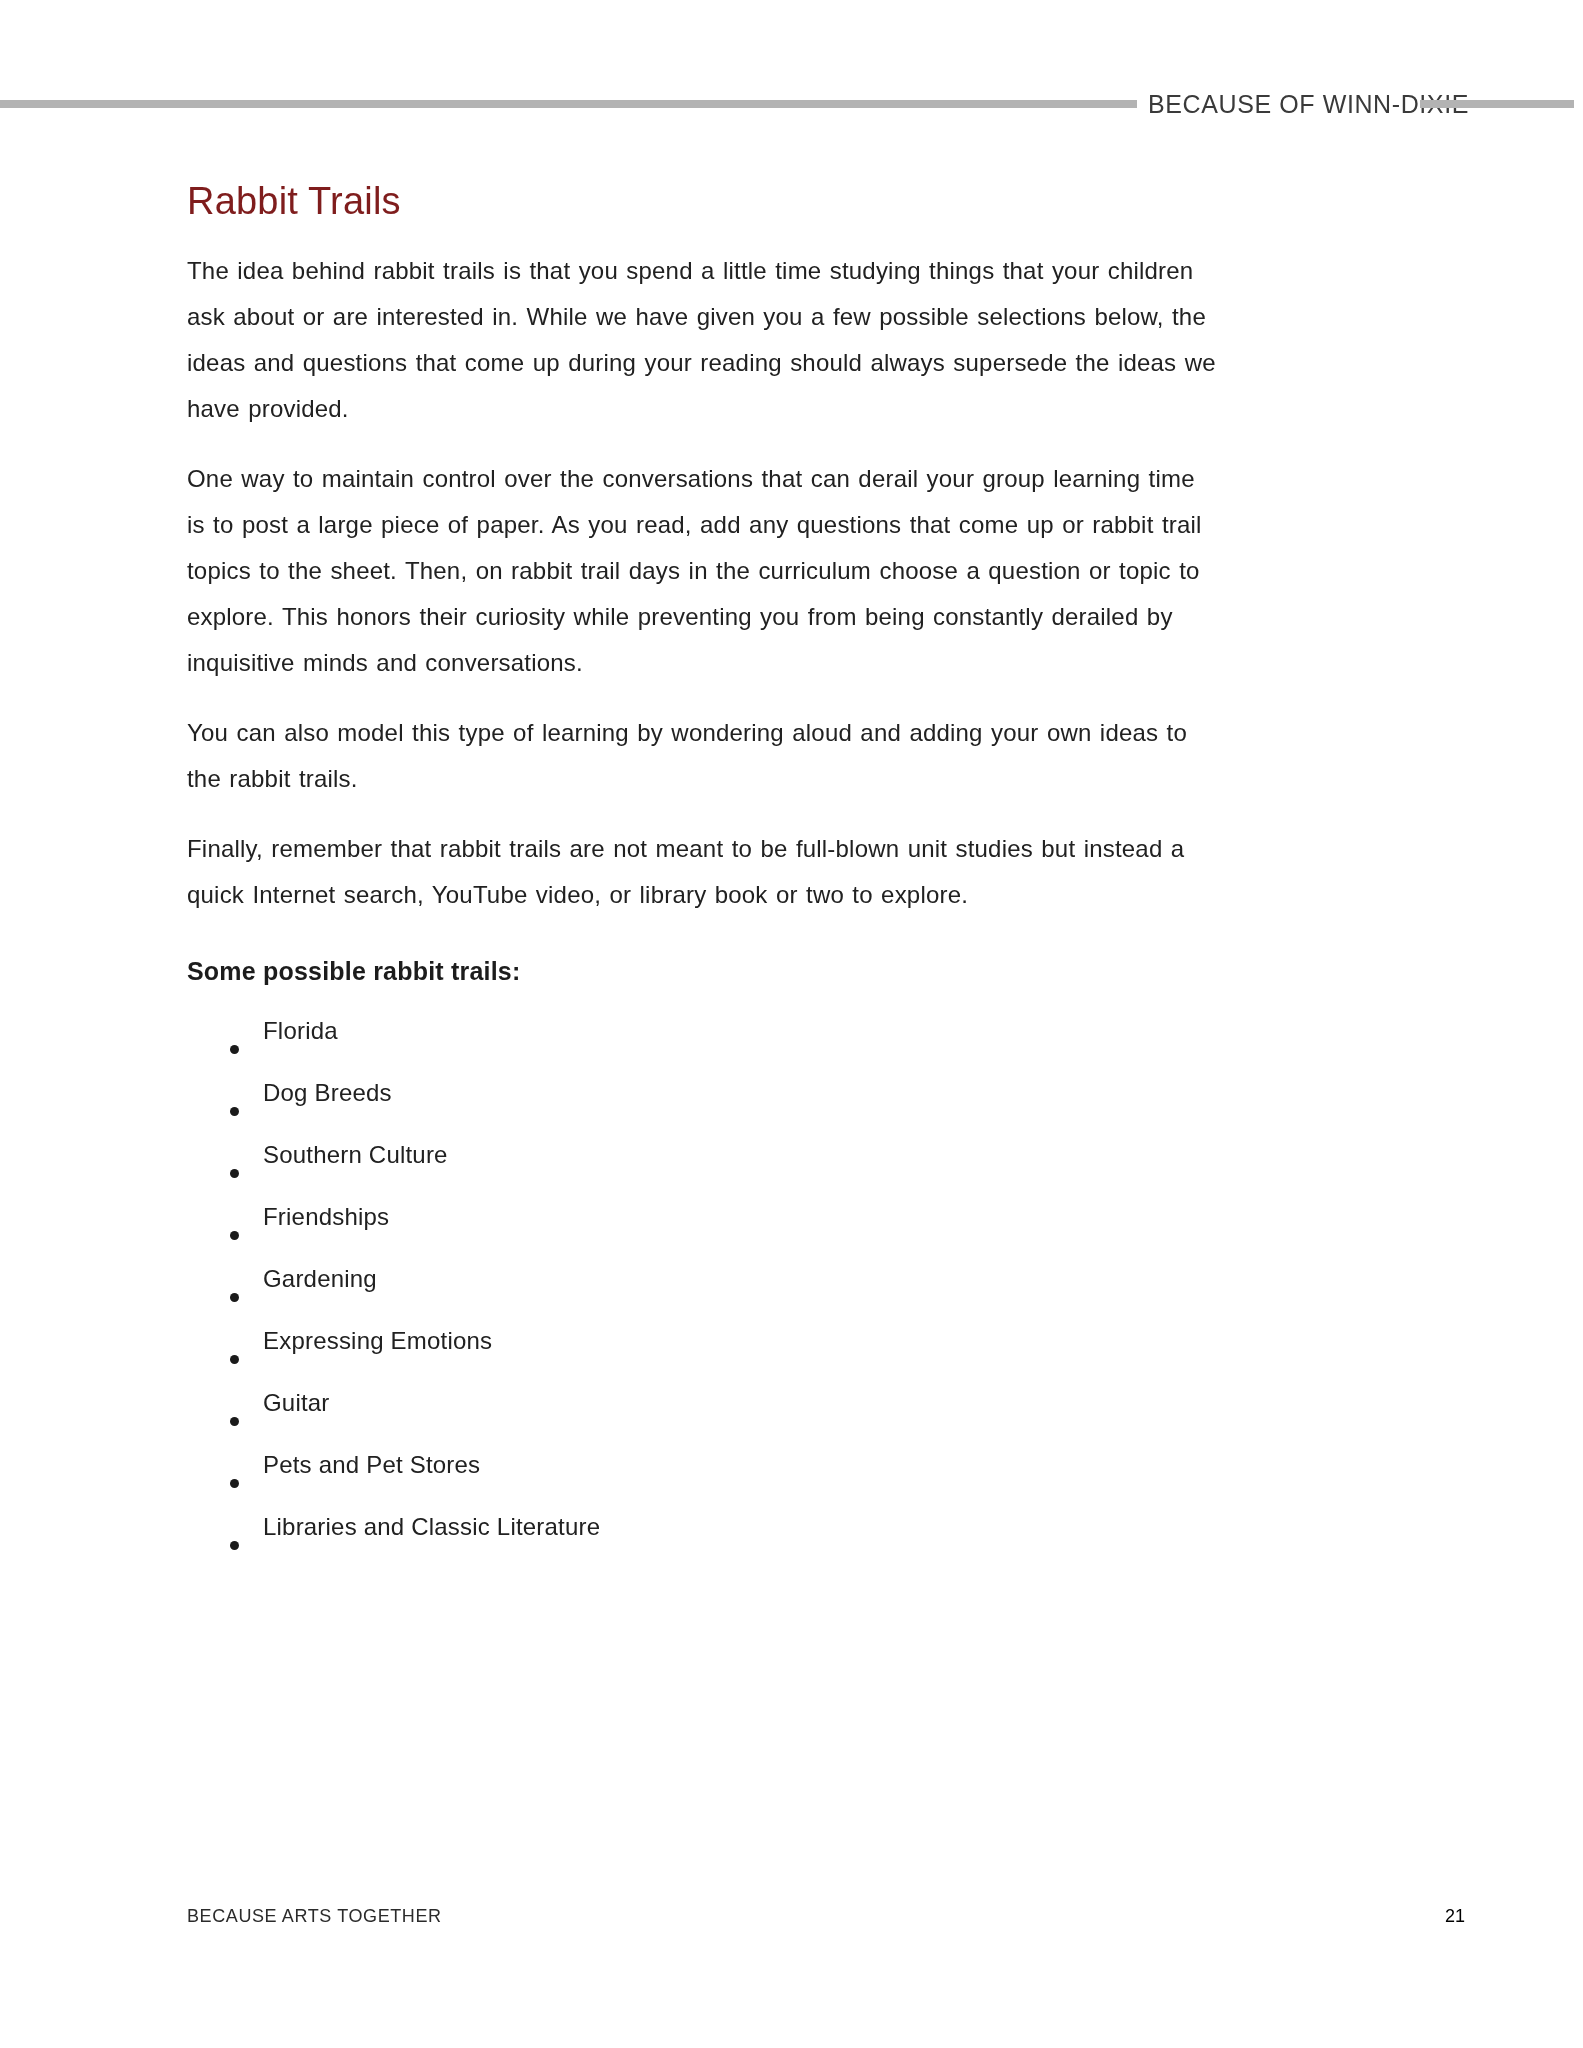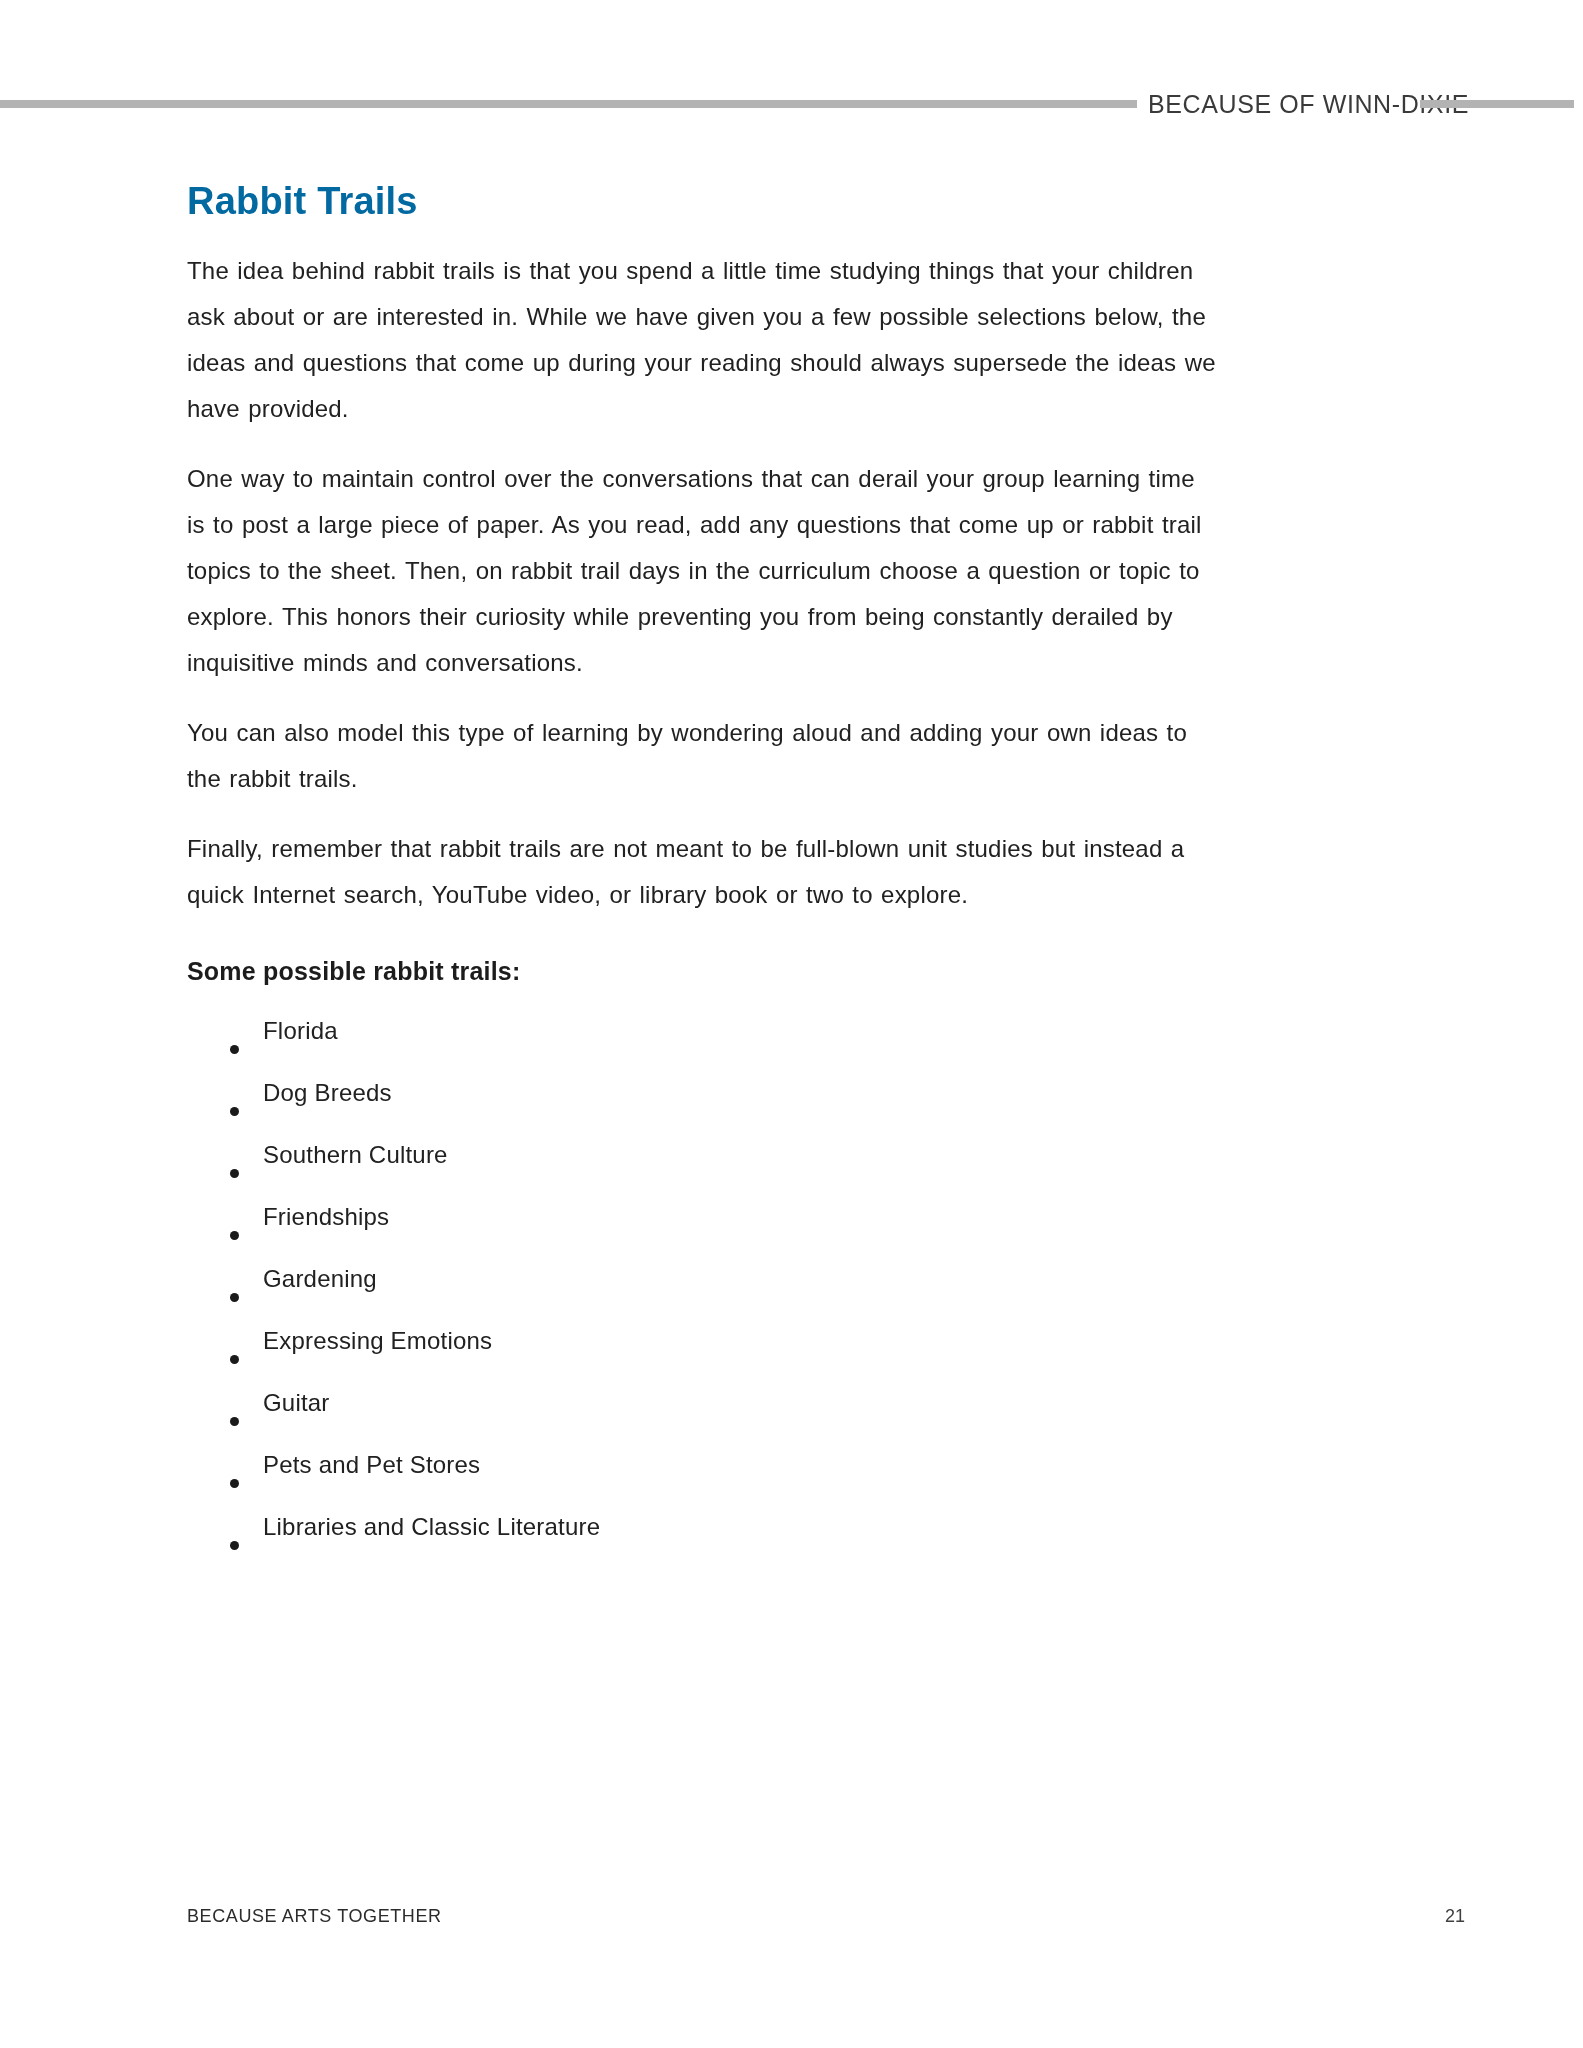--- a/index.html
+++ b/index.html
@@ -26,22 +26,22 @@
 
   
   .content {
     position:absolute; left:187px; top:0;
     width:1270px;
     padding-top:178px;
     color:#212121;
   }
   .doc-title {
     font-size:38px; line-height:46px;
-    font-weight:700;
-    color:#0369a1;
+    font-weight:400;
+    color:#7f1d1d;
     letter-spacing:0.2px;
     margin:0;
   }
   .para { margin:24px 0 0 0; font-size:24px; }
   .para .line {
     line-height:46px;
     white-space:nowrap;
     letter-spacing:0.2px;
     word-spacing:1.5px;
   }
@@ -74,21 +74,21 @@
   .footer-left {
     position:absolute; left:187px; top:1905px;
     font-size:18px; line-height:22px;
     letter-spacing:0.6px;
     color:#2b2b2b;
     white-space:nowrap;
   }
   .footer-page {
     position:absolute; right:118px; top:1905px;
     font-size:18px; line-height:22px;
-    color:#404040;
+    color:#000000;
   }
 </style>
 </head>
 <body>
 
 <div class="page">
 
   <div class="rule rule-left"></div>
   <div class="running-head">BECAUSE OF WINN-DIXIE</div>
   <div class="rule rule-right"></div>

